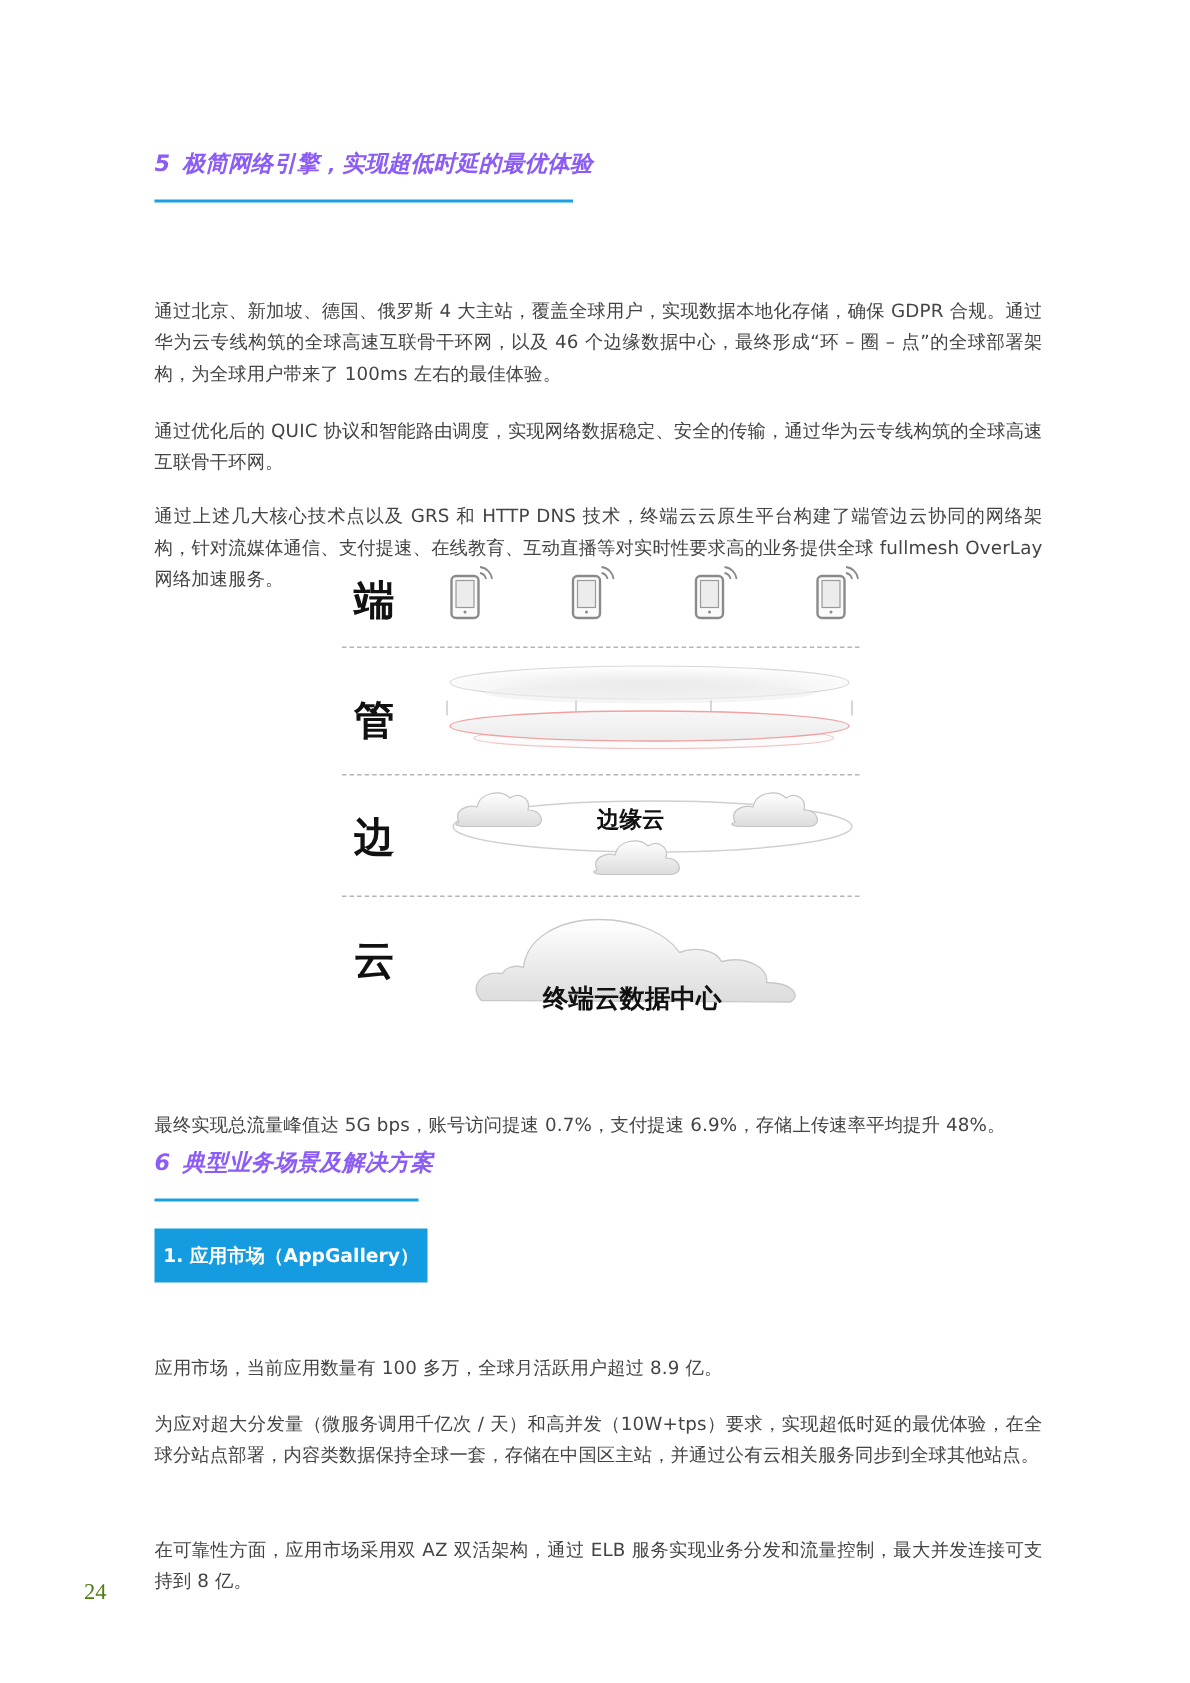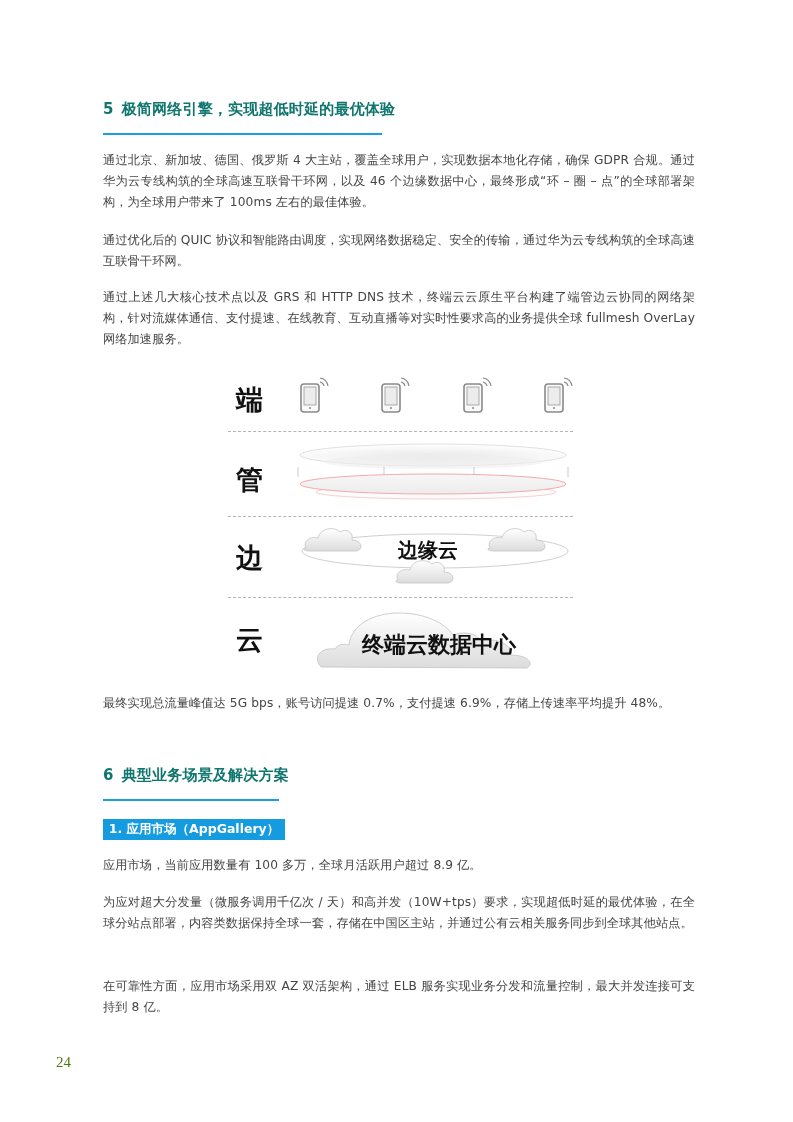--- a/index.html
+++ b/index.html
@@ -1,34 +1,34 @@
 <!DOCTYPE html>
 <html><head>
 <meta charset="utf-8">
 <style>
   * { margin: 0; padding: 0; box-sizing: border-box; }
   html, body { width: 793px; height: 1122px; background: #ffffff; overflow: hidden; }
   body { position: relative; font-family: "DejaVu Sans", "Liberation Sans", sans-serif; color: #3a3a3a; }
 
   .heading {
     position: absolute; left: 103px;
-    font-size: 15px; font-weight: bold; color: #0f766e;
-    letter-spacing: 0.2px; white-space: nowrap;
+    font-size: 15px; font-weight: bold; color: #8b5cf6;
+    letter-spacing: 0.2px; white-space: nowrap; font-style: italic;
   }
   .heading .num { margin-right: 8px; }
   .rule { position: absolute; left: 103px; height: 1.5px; background: #1a9fe0; }
 
   .para {
     position: absolute; left: 103px; width: 592px;
     font-size: 12.2px; line-height: 21px; color: #444;
-    text-align: justify; letter-spacing: 0.1px;
+    text-align: justify; letter-spacing: 0.1px; margin-top: 47px;
   }
 
   .badge {
-    position: absolute; left: 103px; top: 819px; height: 21px; width: 182px;
+    position: absolute; left: 103px; top: 819px; height: 36px; width: 182px;
     background: #159ce0; color: #fff; font-size: 12.5px; font-weight: bold;
     display: flex; align-items: center; justify-content: center; white-space: nowrap;
   }
 
   .page-num {
     position: absolute; left: 56px; top: 1054px;
     font-family: "Liberation Serif", "DejaVu Serif", serif; font-size: 15px; color: #4d7c0f;
   }
 
   
@@ -120,29 +120,29 @@
       <linearGradient id="gcloud" x1="0" y1="0" x2="0" y2="1">
         <stop offset="0%" stop-color="#ffffff"></stop>
         <stop offset="100%" stop-color="#dcdcdc"></stop>
       </linearGradient>
     </defs>
     <ellipse cx="137" cy="31" rx="133" ry="17" fill="none" stroke="#d0d0d0" stroke-width="1"></ellipse>
     <path d="M8 28 C4 20 14 16 20 18 C22 8 36 6 42 12 C48 8 56 12 54 20 C64 20 66 30 58 31 L12 31 C6 31 4 29 8 28 Z" fill="url(#gcloud)" stroke="#c4c4c4" stroke-width="0.8"></path>
     <path d="M192 28 C188 20 198 16 204 18 C206 8 220 6 226 12 C232 8 240 12 238 20 C248 20 250 30 242 31 L196 31 C190 31 188 29 192 28 Z" fill="url(#gcloud)" stroke="#c4c4c4" stroke-width="0.8"></path>
     <path d="M100 60 C96 52 106 48 112 50 C114 40 128 38 134 44 C140 40 148 44 146 52 C156 52 158 62 150 63 L104 63 C98 63 96 61 100 60 Z" fill="url(#gcloud)" stroke="#c4c4c4" stroke-width="0.8"></path>
   </svg>
-  <div class="inner-label" style="left:170px; top:167px; font-size:20px;">边缘云</div>
+  <div class="inner-label" style="left:170px; top:167px; font-size:15px;">边缘云</div>
 
   <div class="dash" style="top:227px;"></div>
 
   <div class="layer-label" style="top:252px;">云</div>
   <svg style="position:absolute; left:85px; top:235px; width:235px; height:70px;" viewBox="0 0 235 70">
     <path d="M8 62 C0 54 6 42 22 44 C24 40 30 38 36 40 C38 20 60 8 86 8 C112 8 132 18 140 30 C150 26 164 28 168 36 C184 32 200 40 198 50 C214 50 222 58 214 63 Z" fill="url(#gcloud)" stroke="#c8c8c8" stroke-width="0.9"></path>
   </svg>
-  <div class="inner-label" style="left:134px; top:260px; font-size:22px;">终端云数据中心</div>
+  <div class="inner-label" style="left:134px; top:284px; font-size:17px;">终端云数据中心</div>
 </div>
 
 <p class="para" style="top:693px;">最终实现总流量峰值达 5G bps，账号访问提速 0.7%，支付提速 6.9%，存储上传速率平均提升 48%。</p>
 
 <div class="heading" style="top:766px;">
   <span class="num">6</span><span>典型业务场景及解决方案</span>
 </div>
 <div class="rule" style="top:799px; width:176px;"></div>
 
 <div class="badge">1. 应用市场（AppGallery）</div>

